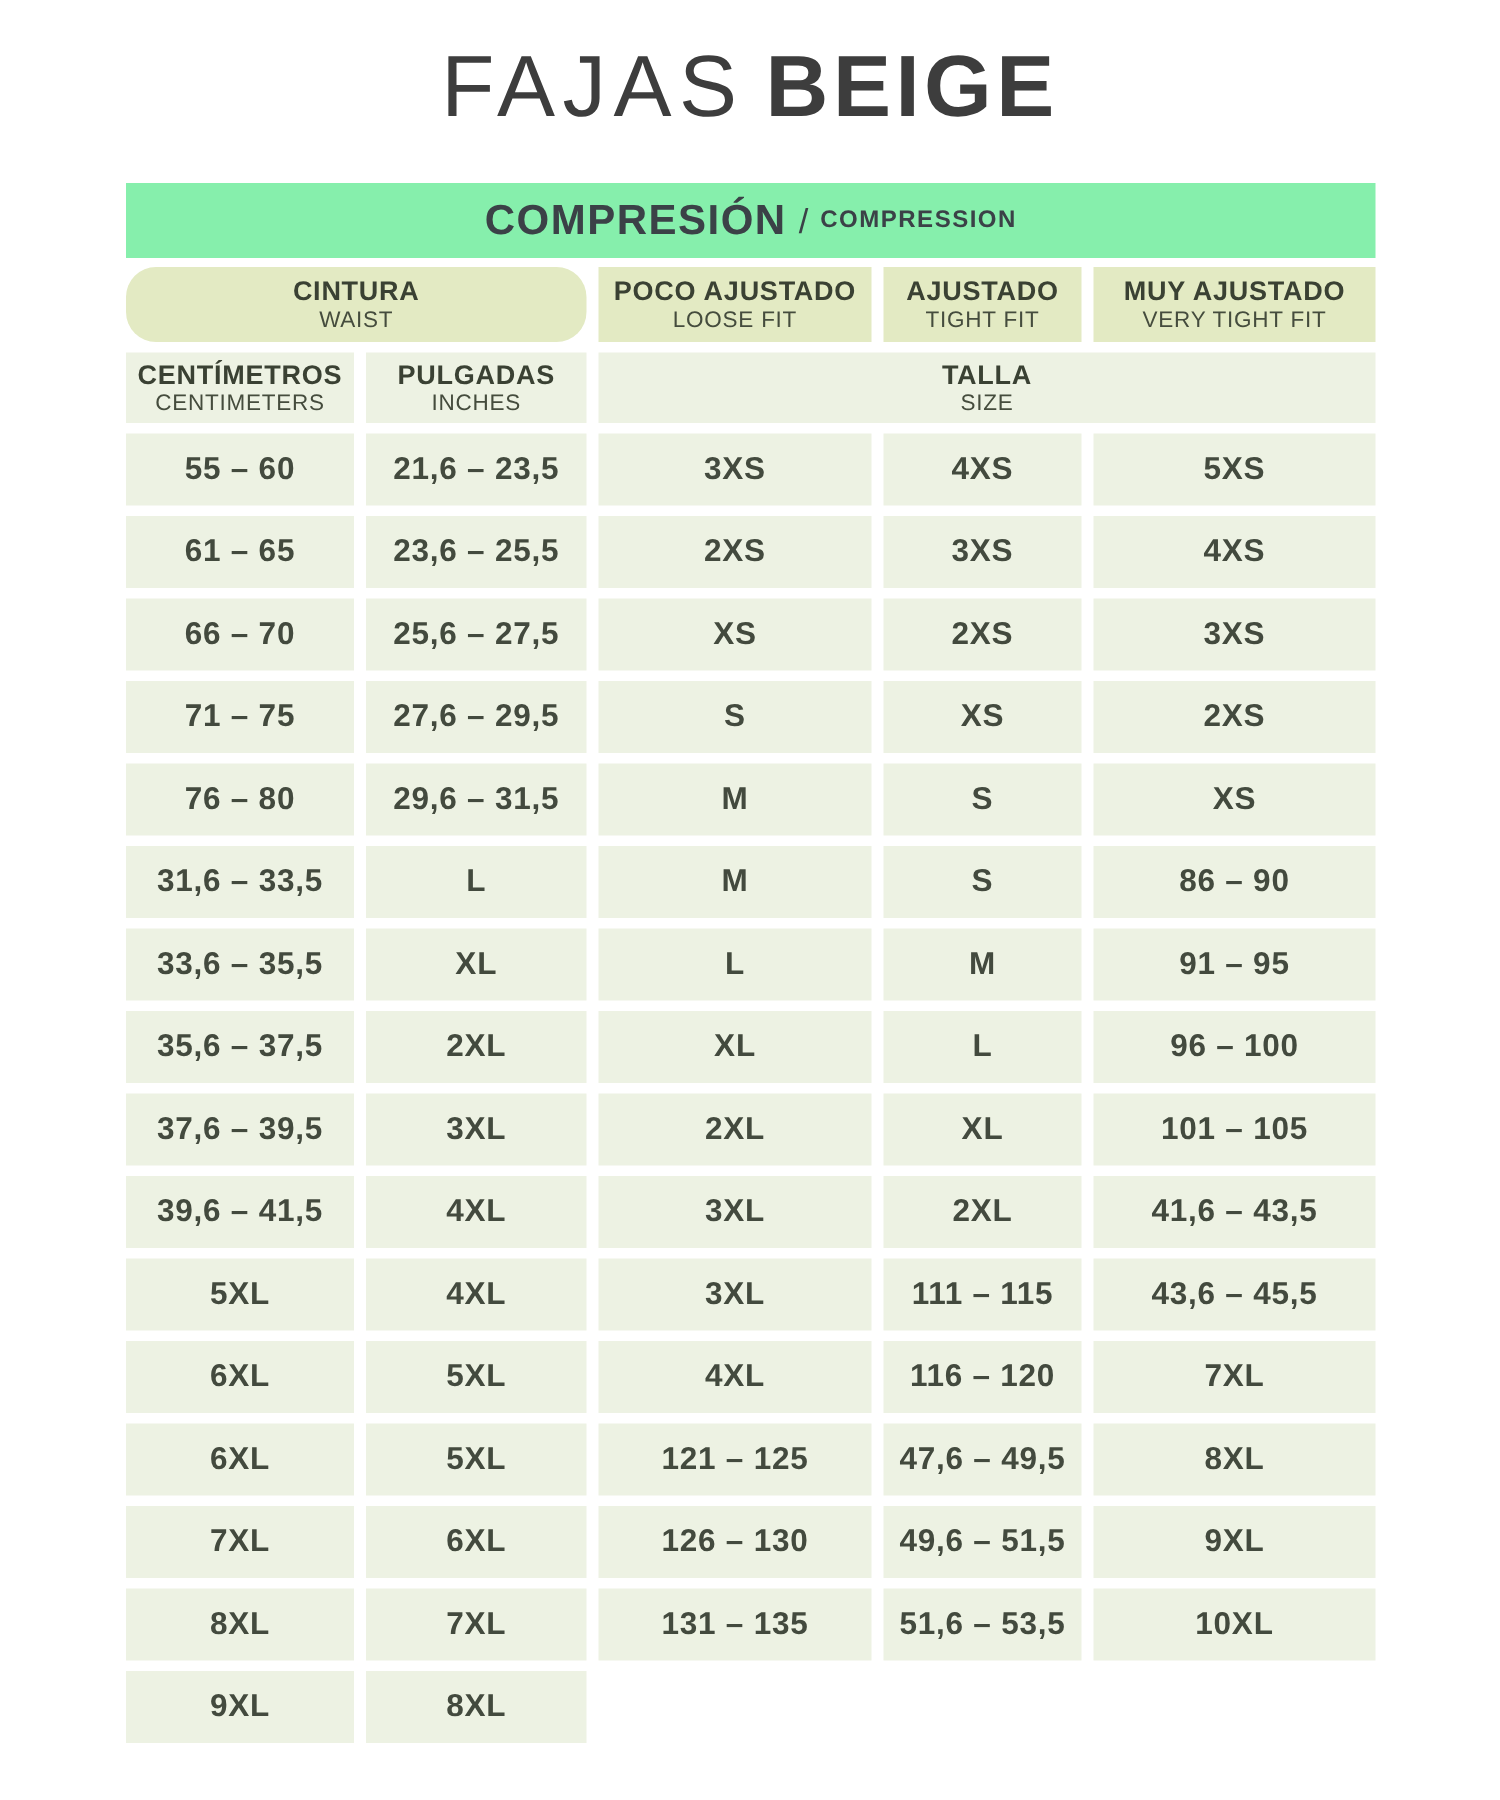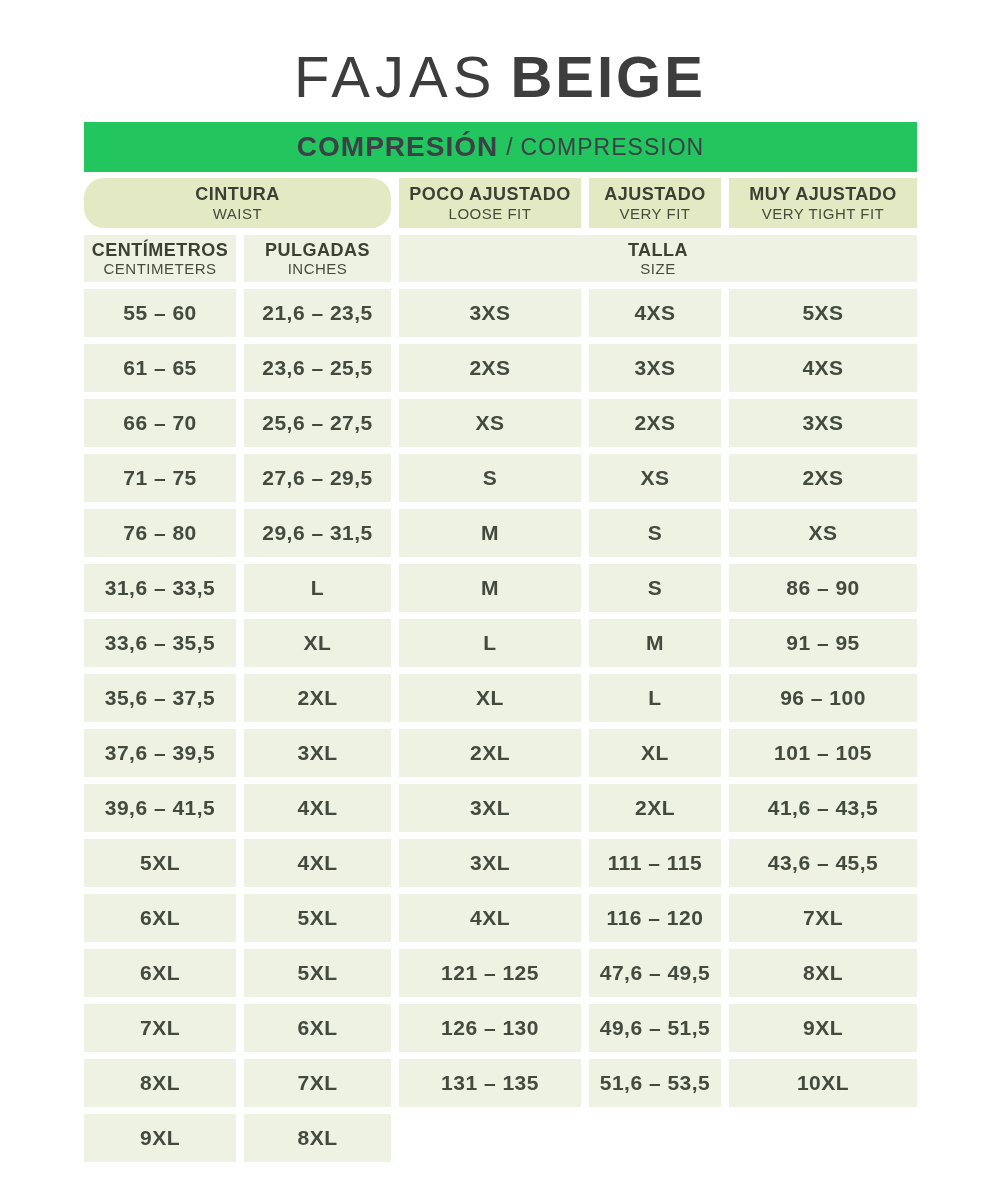--- a/index.html
+++ b/index.html
@@ -9,49 +9,49 @@
     overflow: hidden;
     font-family: "Liberation Sans", sans-serif;
     color: #40463c;
   }
 
   
   .title {
     margin-top: 24px;
     height: 86px;
     display: flex;
-    align-items: flex-end;
+    align-items: flex-start;
     justify-content: center;
     font-size: 58px;
     color: #3d3d3d;
     letter-spacing: 2px;
     white-space: pre;
   }
   .title .light { font-weight: normal; letter-spacing: 5px; }
   .title .heavy { font-weight: bold;   letter-spacing: 3px; margin-left: 14px; }
 
   
   .chart-wrap {
     width: 833px;
     margin: 12px auto 0 84px;
   }
 
   
   .band {
     height: 50px;
-    background: #22c55e;
+    background: #86efac;
     display: flex;
     align-items: center;
     justify-content: center;
     color: #3b4147;
     white-space: pre;
   }
   .band .band-es  { font-weight: bold; font-size: 28px; letter-spacing: 1px; }
   .band .band-sep { font-size: 23px; margin: 0 8px; }
-  .band .band-en  { font-size: 23px; letter-spacing: 1px; }
+  .band .band-en  { font-size: 16px; letter-spacing: 1px; font-weight: bold; }
 
   
   .grid {
     margin-top: 6px;
     display: grid;
     grid-template-columns: 152px 147px 182px 132px 188px;
     grid-template-rows: 50px 47px;
     grid-auto-rows: 48px;
     column-gap: 8px;
     row-gap: 7px;
@@ -94,21 +94,21 @@
       <div class="hcell span2">
         <span class="es">CINTURA</span>
         <span class="en">WAIST</span>
       </div>
       <div class="hcell">
         <span class="es">POCO AJUSTADO</span>
         <span class="en">LOOSE FIT</span>
       </div>
       <div class="hcell">
         <span class="es">AJUSTADO</span>
-        <span class="en">VERY FIT</span>
+        <span class="en">TIGHT FIT</span>
       </div>
       <div class="hcell">
         <span class="es">MUY AJUSTADO</span>
         <span class="en">VERY TIGHT FIT</span>
       </div>
 
       <div class="cell">
         <span class="es">CENTÍMETROS</span>
         <span class="en">CENTIMETERS</span>
       </div>

